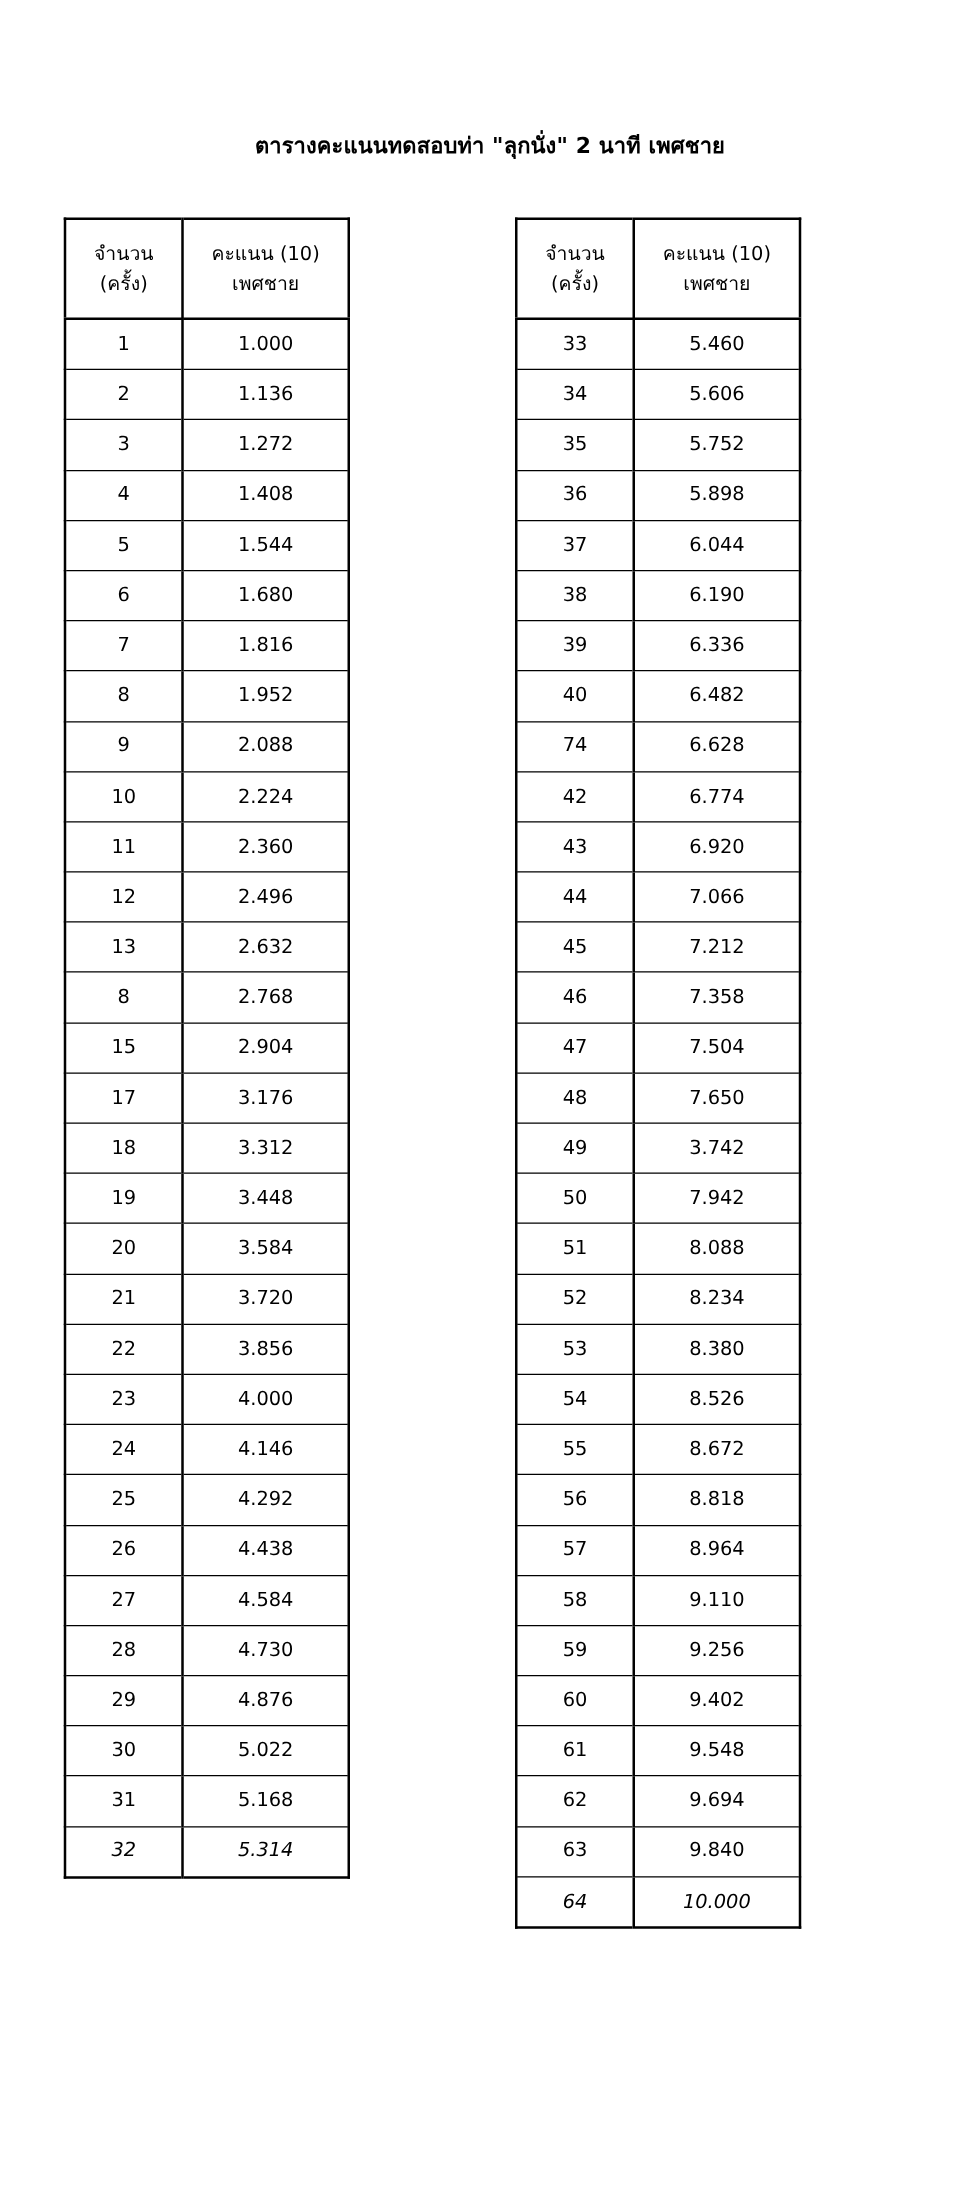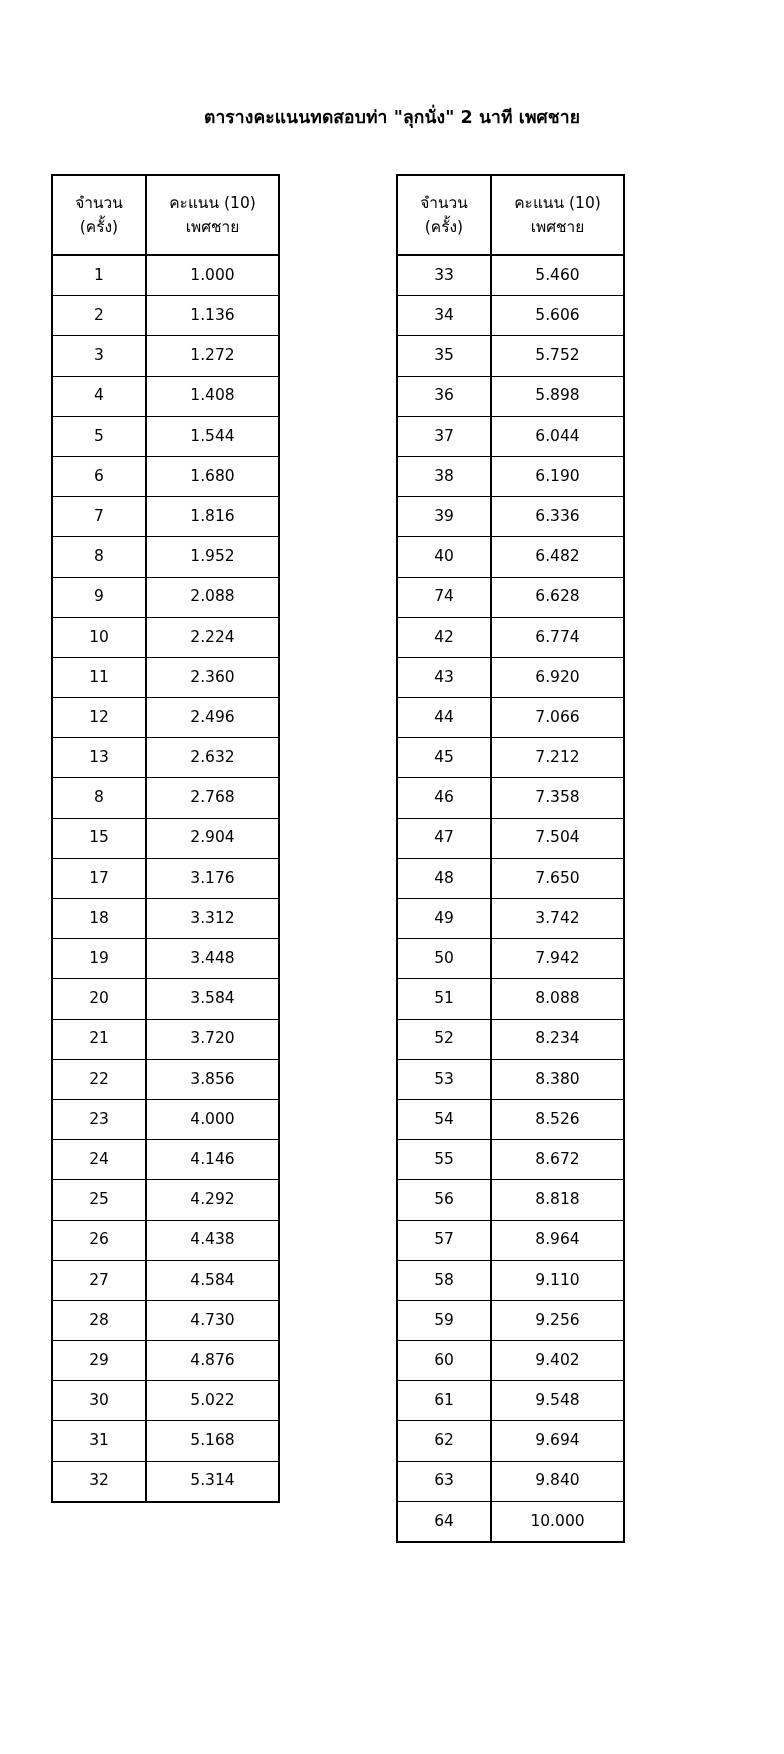--- a/index.html
+++ b/index.html
@@ -38,20 +38,21 @@
 
   .tables-wrap {
     position: absolute;
     left: 0;
     top: 174px;
     width: 784px;
     display: flex;
     flex-direction: row;
     justify-content: flex-start;
     align-items: flex-start;
+    gap: 16px;
   }
 
   .table-block {
     display: block;
   }
   .table-block.left  { margin-left: 51px; }
   .table-block.right { margin-left: 116px; }
 
   table.score-table {
     border-collapse: collapse;
@@ -94,20 +95,21 @@
   .hdr-line-2 { display: block; }
 
   table.score-table tbody td {
     height: 39.2px;
     font-size: 15.5px;
     line-height: 1;
   }
 
   table.score-table tbody tr:last-child td {
     border-bottom: none;
+    font-style: italic;
   }
 </style>
 </head>
 <body>
 
 <div class="page">
 
   <div class="doc-title">ตารางคะแนนทดสอบท่า "ลุกนั่ง" 2 นาที เพศชาย</div>
 
   <div class="tables-wrap">

